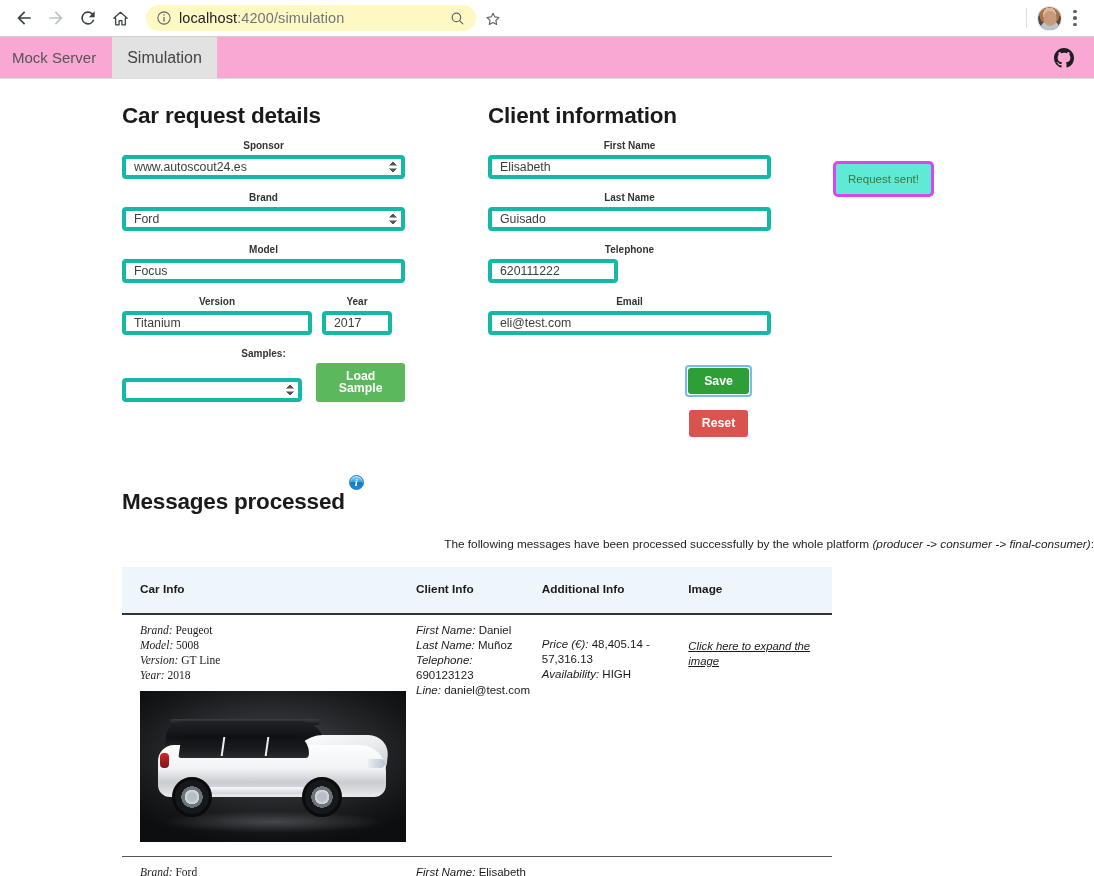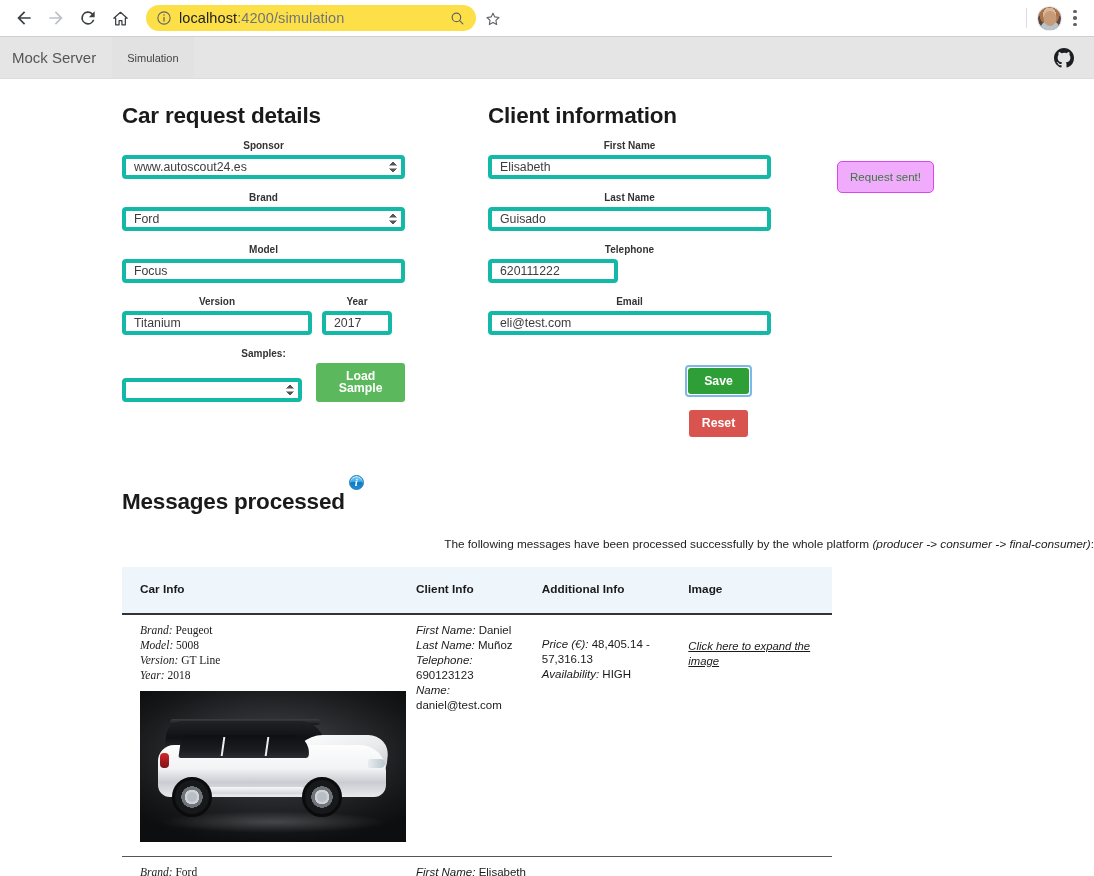--- a/index.html
+++ b/index.html
@@ -24,21 +24,21 @@
   .nav-btn {
     width: 32px; height: 32px;
     display: flex; align-items: center; justify-content: center;
     border-radius: 50%;
     flex: 0 0 auto;
   }
   .nav-btn svg { display: block; }
   .omnibox {
     flex: 1 1 auto;
     height: 26px;
-    background: #fde047;
+    background: #fef9c3;
     border-radius: 13px;
     display: flex;
     align-items: center;
     margin: 0 8px 0 10px;
     padding: 0 10px;
     max-width: 330px;
   }
   .omni-info { width: 16px; height: 16px; flex: 0 0 auto; margin-right: 7px; }
   .omni-url {
     font-size: 14.5px;
@@ -69,49 +69,49 @@
     width: 13px; height: 15px; transform: translateX(-50%);
     background: #c79a78; border-radius: 50%; z-index: 2;
   }
   .kebab { width: 22px; height: 28px; display:flex; flex-direction:column;
            align-items:center; justify-content:center; gap:3px; }
   .kebab i { width: 3.5px; height: 3.5px; border-radius: 50%; background:#5f6368; display:block; }
 
   
   .app-nav {
     height: 42px;
-    background: #e5e5e5;
+    background: #f9a8d4;
     border-bottom: 1px solid #dedede;
     display: flex;
     align-items: stretch;
     position: relative;
   }
   .brand {
     display: flex; align-items: center;
     padding: 0 16px 0 12px;
     font-size: 15px;
     color: #555555;
   }
   .tab {
     display: flex; align-items: center;
     padding: 0 15px;
-    font-size: 11px;
+    font-size: 16px;
     color: #444444;
     background: #e2e2e2;
   }
   .nav-right { margin-left: auto; display: flex; align-items: center; padding-right: 20px; }
   .gh-icon { width: 20px; height: 20px; }
 
   
   .toast {
     position: absolute;
     right: 160px;
     top: 82px;
-    background: #f0abfc;
-    border: 1px solid #d946ef;
+    background: #5eead4;
+    border: 3px solid #d946ef;
     border-radius: 5px;
     color: #3c763d;
     font-size: 11.5px;
     padding: 9px 12px;
     z-index: 40;
   }
 
   
   .page { position: relative; padding: 0 0 0 0; }
   .container { width: 1094px; position: relative; }
@@ -564,21 +564,21 @@
                 <div class="car-light-l"></div>
                 <div class="car-light-r"></div>
                 <div class="car-wheel w1"></div>
                 <div class="car-wheel w2"></div>
               </div>
             </td>
             <td class="col-client">
               <div class="kv"><em>First Name:</em> <span>Daniel</span></div>
               <div class="kv"><em>Last Name:</em> <span>Muñoz</span></div>
               <div class="kv"><em>Telephone:</em> <span>690123123</span></div>
-              <div class="kv"><em>Name:</em> <span>daniel@test.com</span></div>
+              <div class="kv"><em>Line:</em> <span>daniel@test.com</span></div>
             </td>
             <td class="col-add add-cell">
               <div class="kv"><em>Price (€):</em> <span>48,405.14 - 57,316.13</span></div>
               <div class="kv"><em>Availability:</em> <span>HIGH</span></div>
             </td>
             <td class="col-img img-cell">
               <span class="link-expand">Click here to expand the image</span>
             </td>
           </tr>
 

